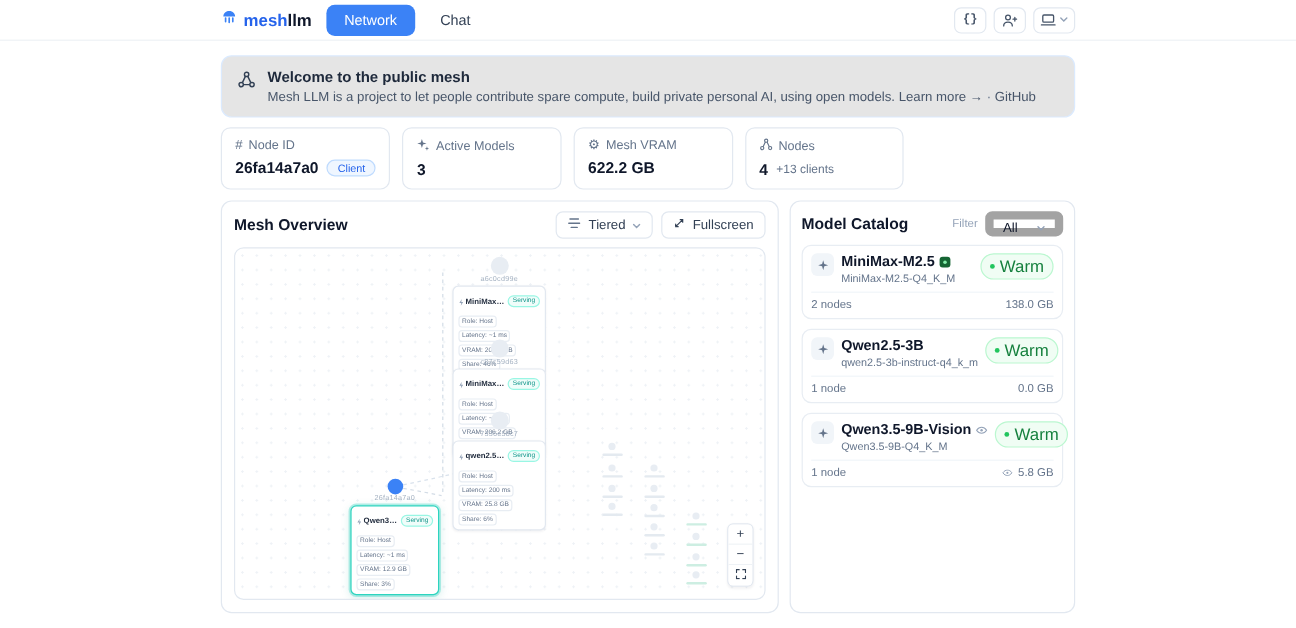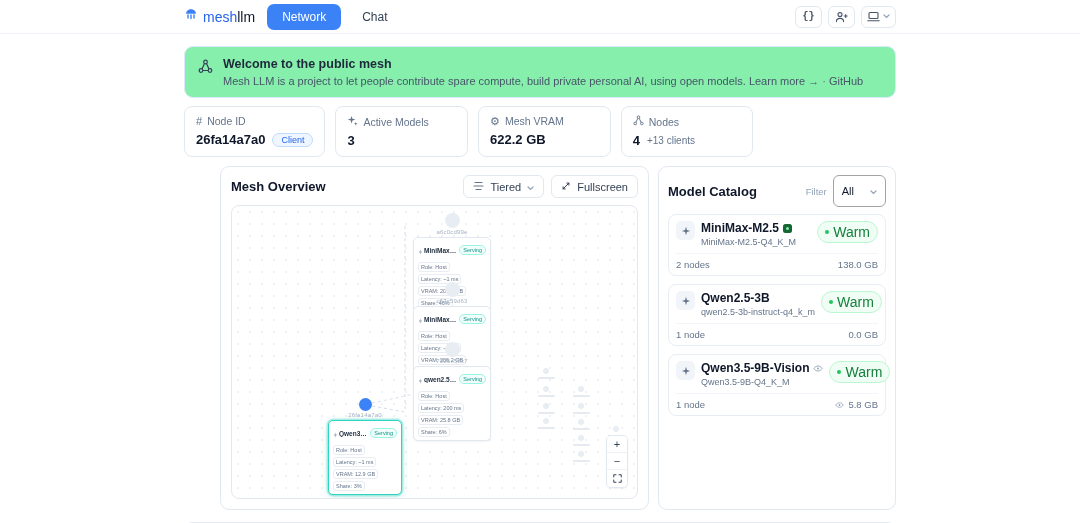--- a/index.html
+++ b/index.html
@@ -2,53 +2,53 @@
 <html><head>
 <meta charset="utf-8">
 <style>
   * { box-sizing: border-box; margin: 0; padding: 0; }
   html, body { width: 1080px; height: 523px; overflow: hidden; }
   body { font-family: "Liberation Sans", sans-serif; background: #ffffff; color: #0f172a; }
 
   
   .topbar { height: 34px; border-bottom: 1px solid #eef2f6; display: flex; align-items: center; background:#fff; }
   .topbar-inner { width: 712px; margin: 0 auto; display: flex; align-items: center; gap: 12px; }
-  .brand { display: flex; align-items: center; gap: 5px; font-size: 14px; font-weight: normal; cursor: default; }
+  .brand { display: flex; align-items: center; gap: 5px; font-size: 14px; font-weight: bold; cursor: default; }
   .brand .mesh { color: #2563eb; }
   .brand .llm { color: #0f172a; }
   .tabs { display: flex; align-items: center; gap: 6px; }
   .tab { font-size: 12px; padding: 6px 15px; border-radius: 7px; color: #334155; cursor: pointer; }
   .tab.active { background: #3b82f6; color: #fff; }
   .topbar-actions { margin-left: auto; display: flex; gap: 6px; }
   .icon-btn { height: 22px; min-width: 27px; border: 1px solid #e2e8f0; border-radius: 6px; background: #fff;
               display: inline-flex; align-items: center; justify-content: center; color: #475569; gap: 3px; padding: 0 5px; cursor: pointer; }
   .icon-btn svg { display: block; }
   .braces { font-family: "Liberation Mono", monospace; font-size: 10px; font-weight: bold; }
 
   
   .content { width: 712px; margin: 12px auto 0; }
 
-  .banner { background: #86efac; border: 1px solid #dbeafe; border-radius: 9px; padding: 10px 13px; display: flex; gap: 10px; }
+  .banner { background: #e5e5e5; border: 1px solid #dbeafe; border-radius: 9px; padding: 10px 13px; display: flex; gap: 10px; }
   .banner-icon { margin-top: 2px; }
   .banner-title { font-size: 12.5px; font-weight: bold; color: #1e293b; }
   .banner-desc { font-size: 11px; color: #475569; margin-top: 4px; }
   .banner-link { color: #475569; cursor: pointer; }
   .banner-sep { color: #64748b; }
 
   .stats { display: grid; grid-template-columns: repeat(5, 1fr); gap: 10px; margin-top: 8px; }
   .stat-card { border: 1px solid #e2e8f0; border-radius: 8px; background: #fff; padding: 8px 11px; }
   .stat-label { display: flex; align-items: center; gap: 5px; font-size: 10.5px; color: #64748b; }
   .stat-label svg, .stat-label .glyph { color:#64748b; }
   .glyph { font-size: 11px; line-height: 1; }
   .stat-value { font-size: 13px; font-weight: bold; margin-top: 5px; display: flex; align-items: center; gap: 7px; }
   .client-pill { font-size: 9px; font-weight: normal; color: #2563eb; border: 1px solid #bfdbfe; background: #eff6ff;
                  border-radius: 999px; padding: 1px 8px; }
   .stat-extra { font-size: 10px; color: #64748b; font-weight: normal; }
 
-  .panels { display: flex; gap: 9px; margin-top: 9px; align-items: stretch; margin-left: 36px; }
+  .panels { display: flex; gap: 9px; margin-top: 9px; align-items: stretch; }
   .panel { border: 1px solid #e2e8f0; border-radius: 9px; background: #fff; }
 
   
   .mesh-panel { flex: 1; padding: 8px 10px 10px; }
   .panel-head { display: flex; align-items: center; margin-bottom: 7px; }
   .panel-title { font-size: 13px; font-weight: bold; color: #0f172a; }
   .head-controls { margin-left: auto; display: flex; gap: 7px; }
   .select-btn, .plain-btn { display: inline-flex; align-items: center; gap: 6px; border: 1px solid #e2e8f0; border-radius: 6px;
       height: 23px; padding: 0 9px; font-size: 11px; color: #334155; background: #fff; cursor: pointer; }
 
@@ -78,22 +78,22 @@
 
   .graph-ctrl { position: absolute; right: 9px; bottom: 10px; display: flex; flex-direction: column; border: 1px solid #e2e8f0;
                 border-radius: 5px; background: #fff; overflow: hidden; box-shadow: 0 1px 2px rgba(15,23,42,.05); }
   .graph-ctrl .ctl { width: 20px; height: 17px; border: none; background: #fff; font-size: 11px; color: #334155;
                      display: flex; align-items: center; justify-content: center; border-bottom: 1px solid #eef2f6; cursor: pointer; }
   .graph-ctrl .ctl:last-child { border-bottom: none; }
 
   
   .catalog { width: 238px; padding: 8px 9px; }
   .filter-label { margin-left: auto; font-size: 9.5px; color: #94a3b8; margin-right: 6px; }
-  .filter-select { display: inline-flex; align-items: center; gap: 16px; border: 1px solid #a3a3a3; border-radius: 6px;
-                   height: 21px; padding: 15px 8px; font-size: 11px; color: #0f172a; background: #fff; cursor: pointer; }
+  .filter-select { display: inline-flex; align-items: flex-start; gap: 16px; border: 7px solid #a3a3a3; border-radius: 6px;
+                   height: 21px; padding: 1px 8px; font-size: 11px; color: #0f172a; background: #fff; cursor: pointer; }
   .model-card { border: 1px solid #e8edf3; border-radius: 8px; padding: 6px 7px 5px; margin-bottom: 8px; cursor: pointer; background:#fff; }
   .model-head { display: flex; align-items: flex-start; gap: 6px; }
   .model-icon { width: 19px; height: 19px; border-radius: 5px; background: #f1f5f9; flex: none;
                 display: flex; align-items: center; justify-content: center; }
   .model-name { font-size: 12px; font-weight: bold; color: #0f172a; display: flex; align-items: center; gap: 4px; white-space: nowrap; }
   .model-variant { font-size: 9px; color: #64748b; margin-top: 2px; white-space: nowrap; }
   .warm-pill { margin-left: auto; flex: none; font-size: 14px; color: #15803d; border: 1px solid #bbf7d0; background: #f0fdf4;
                border-radius: 999px; padding: 2px 7px; display: inline-flex; align-items: center; gap: 4px; }
   .warm-dot { width: 4px; height: 4px; border-radius: 50%; background: #22c55e; }
   .model-foot { display: flex; justify-content: space-between; align-items: center; font-size: 9.5px; color: #64748b;

